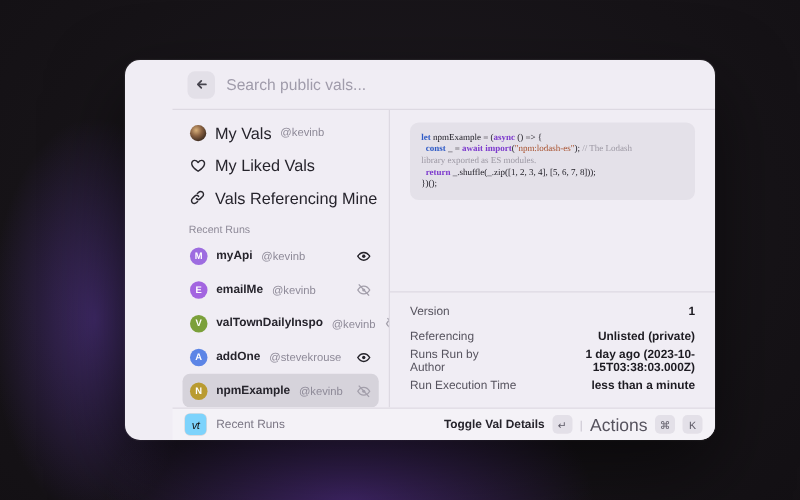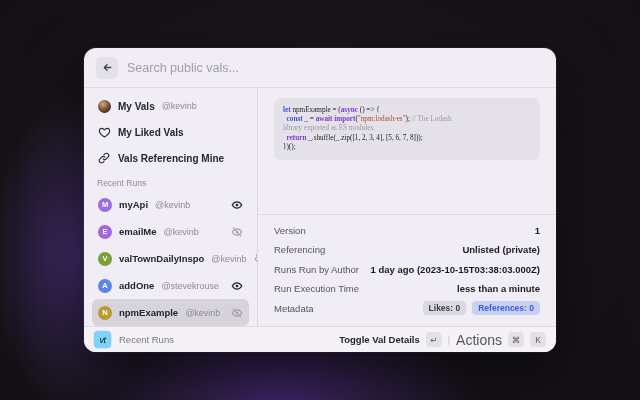--- a/index.html
+++ b/index.html
@@ -8,45 +8,45 @@
 
   .scene {
     position:relative; width:640px; height:400px;
     background:
       radial-gradient(ellipse 280px 170px at 280px 405px, rgba(109,58,190,0.50), rgba(109,58,190,0) 70%),
       radial-gradient(ellipse 120px 230px at 76px 255px, rgba(128,77,230,0.38), rgba(128,77,230,0) 70%),
       radial-gradient(ellipse 500px 380px at 50% 45%, #1e1a20 0%, #161317 60%, #120f13 100%);
   }
 
   .modal {
-    position:absolute; left:84px; top:48px; width:472px; height:304px;
+    position:absolute; left:100px; top:48px; width:472px; height:304px;
     background:#f0edf4; border-radius:12px;
     box-shadow: 0 24px 60px rgba(0,0,0,0.55), 0 0 0 1px rgba(255,255,255,0.06);
-    display:flex; flex-direction:column; overflow:hidden;
+    display:flex; flex-direction:column; overflow:hidden;padding-left:38px;
   }
 
   
   .header { height:40px; flex:0 0 40px; display:flex; align-items:center; gap:9px;
     padding:0 12px; border-bottom:1px solid #ddd9e2; }
   .back-btn { width:22px; height:22px; border:none; border-radius:6px; background:#e3e0e8;
     color:#45434d; display:flex; align-items:center; justify-content:center; cursor:pointer; flex:0 0 22px; }
   .back-btn svg { display:block; }
   .search-input { flex:1; border:none; outline:none; background:transparent;
     font-family:"Liberation Sans", sans-serif; font-size:12.5px; color:#35333c; }
   .search-input::placeholder { color:#a09cab; }
 
   
   .mbody { flex:1; display:flex; min-height:0; }
 
   
   .sidebar { width:174px; flex:0 0 174px; border-right:1px solid #ddd9e2; padding:5px 8px; overflow:hidden; }
   .nav-row { display:flex; align-items:center; gap:7px; height:26px; padding:0 5px;
     border-radius:6px; cursor:pointer; }
   .nav-row .nicon { width:14px; display:flex; justify-content:center; color:#2b2930; flex:0 0 14px; }
-  .nav-label { font-size:10px; font-weight:700; color:#26242c; white-space:nowrap; }
+  .nav-label { font-size:13px; font-weight:400; color:#26242c; white-space:nowrap; }
   .nav-handle { font-size:9px; color:#8e8a98; white-space:nowrap; }
   .avatar-photo { width:13px; height:13px; border-radius:50%;
     background: radial-gradient(circle at 38% 32%, #d8b07a 0%, #8a6242 38%, #4a3526 70%, #241b1e 100%); }
 
   .section-label { font-size:8.5px; color:#8e8a98; margin:7px 5px 3px; }
 
   .run-row { display:flex; align-items:center; gap:7px; height:27px; padding:0 6px;
     border-radius:6px; cursor:pointer; }
   .run-row.selected { background:#d6d3db; }
   .run-avatar { width:14px; height:14px; border-radius:50%; flex:0 0 14px;
@@ -220,27 +220,20 @@
               </div>
               <div class="detail-row">
                 <span class="detail-label">Runs Run by Author</span>
                 <span class="detail-value">1 day ago (2023-10-15T03:38:03.000Z)</span>
               </div>
               <div class="detail-row">
                 <span class="detail-label">Run Execution Time</span>
                 <span class="detail-value">less than a minute</span>
               </div>
             </div>
-          <div class="detail-row">
-            <span class="detail-label">Metadata</span>
-            <span class="badges">
-              <span class="badge badge-gray">Likes: 0</span>
-              <span class="badge badge-blue">References: 0</span>
-            </span>
-          </div>
         </div>
       </div>
     </div>
 
     <div class="footer">
       <span class="logo">vt</span>
       <span class="footer-context">Recent Runs</span>
       <span class="footer-right">
         <span class="f-strong">Toggle Val Details</span>
         <span class="key">↵</span>

